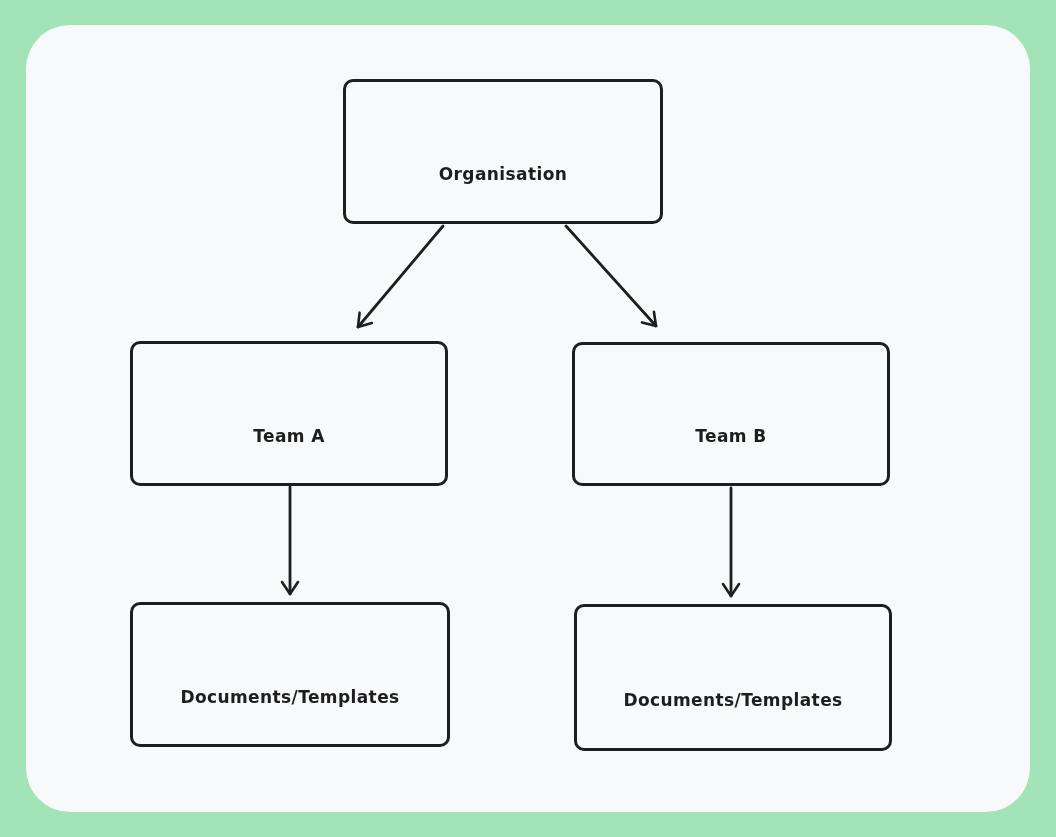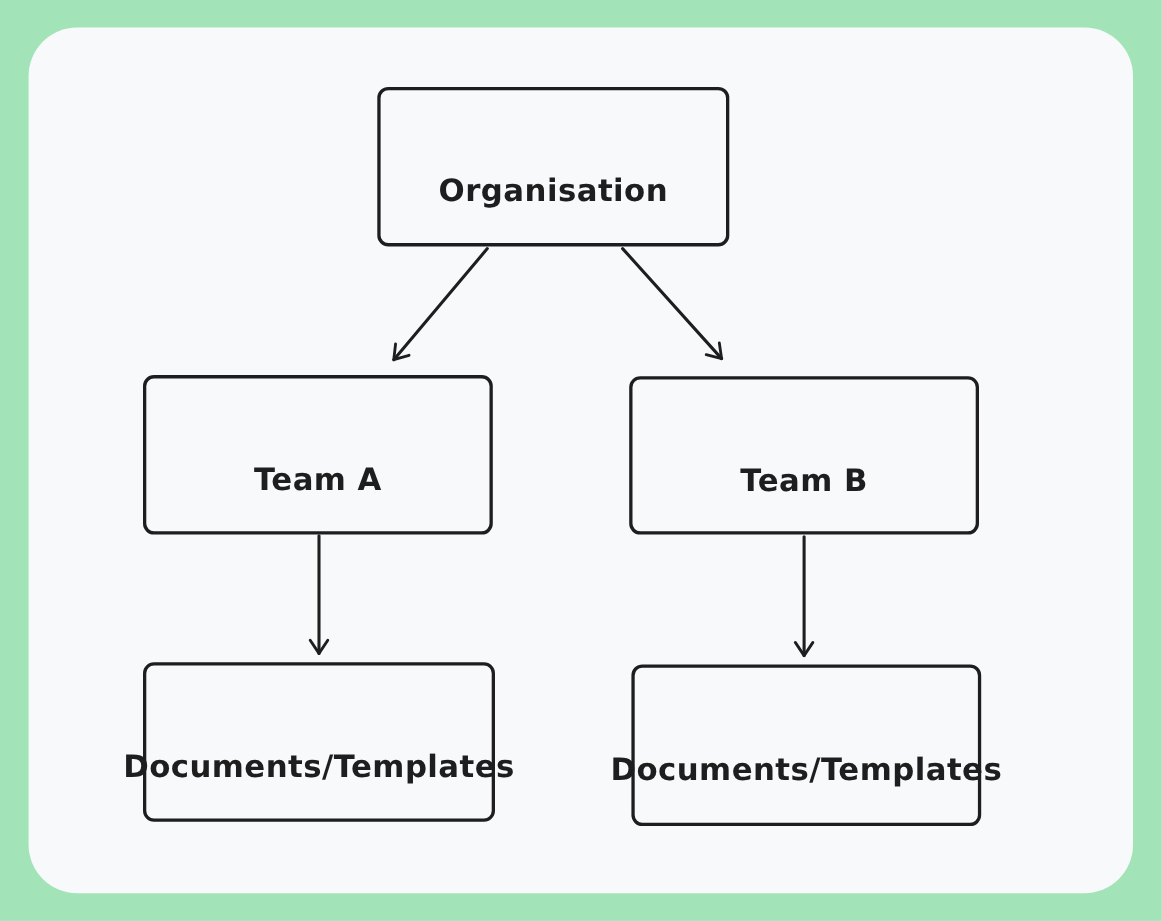--- a/index.html
+++ b/index.html
@@ -37,21 +37,21 @@
     border: 3px solid #1e1e1e;
     border-radius: 10px;
     display: flex;
     align-items: center;
     justify-content: center;
     text-align: center;
     padding: 4px 10px;
   }
   .node-label {
     color: #1e1e1e;
-    font-size: 28px;
+    font-size: 17px;
     font-weight: 700;
     letter-spacing: 0.4px;
     white-space: nowrap;
     margin-top: 44px;
   }
   .node-organisation { left: 343px; top: 79px;  width: 320px; height: 145px; }
   .node-team-a       { left: 130px; top: 341px; width: 318px; height: 145px; }
   .node-team-b       { left: 572px; top: 342px; width: 318px; height: 144px; }
   .node-docs-a       { left: 130px; top: 602px; width: 320px; height: 145px; }
   .node-docs-b       { left: 574px; top: 604px; width: 318px; height: 147px; }

